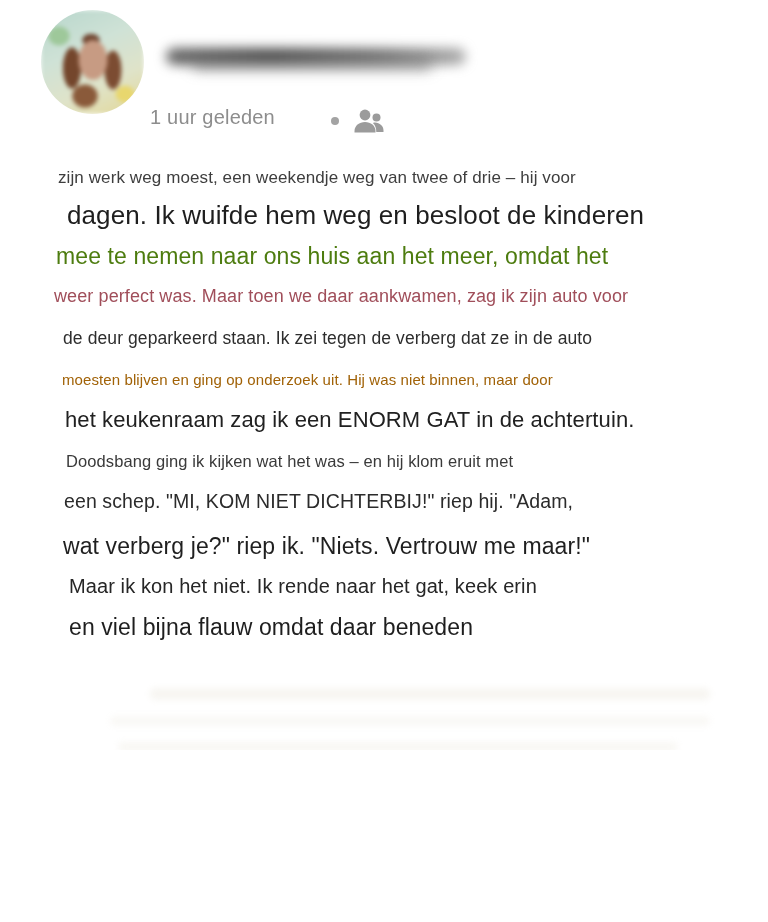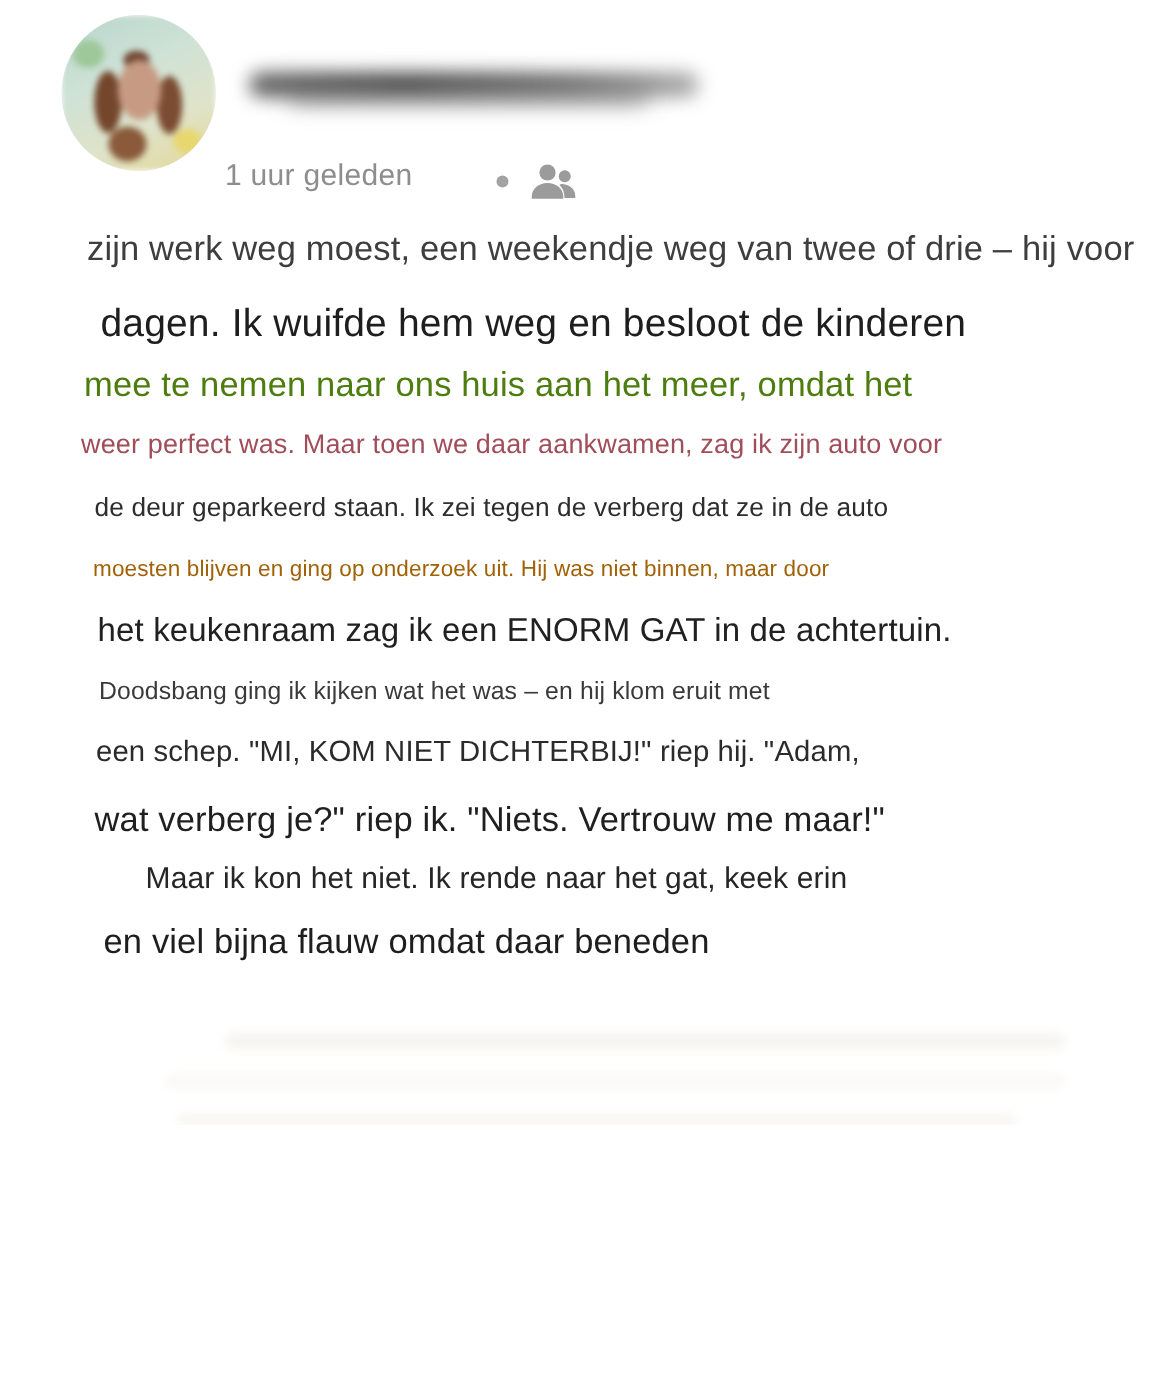--- a/index.html
+++ b/index.html
@@ -43,31 +43,31 @@
   .timestamp{
     position:absolute;left:0;top:0;font-size:20px;color:#8d8d8d;letter-spacing:.2px;white-space:nowrap;
   }
   .privacy-dot{
     position:absolute;left:181px;top:11px;width:8px;height:8px;border-radius:50%;background:#a3a3a3;
   }
   .friends-icon{position:absolute;left:201px;top:1px;width:36px;height:28px;}
 
   
   .line{position:absolute;white-space:nowrap;letter-spacing:.1px;}
-  .l1 {left:58px; top:152px; font-size:23px;  color:#3e3e3e;}
+  .l1 {left:58px; top:168px; font-size:17px;  color:#3e3e3e;}
   .l2 {left:67px; top:200px; font-size:26px;  color:#1e1e1e;}
   .l3 {left:56px; top:243px; font-size:23px;  color:#4d7c0f;}
   .l4 {left:54px; top:286px; font-size:18px;  color:#a04e5a;}
   .l5 {left:63px; top:328px; font-size:17.5px;color:#2d2d2d;}
   .l6 {left:62px; top:371px; font-size:15px;color:#a16207;}
   .l7 {left:65px; top:407px; font-size:22px;  color:#212121;}
   .l8 {left:66px; top:452px; font-size:16.5px;color:#3a3a3a;}
   .l9 {left:64px; top:490px; font-size:19.5px;color:#2b2b2b;}
   .l10{left:63px; top:533px; font-size:23px;  color:#1f1f1f;}
-  .l11{left:69px; top:575px; font-size:20px;  color:#262626;margin-left:28px;}
+  .l11{left:69px; top:575px; font-size:20px;  color:#262626;}
   .l12{left:69px; top:614px; font-size:23px;  color:#1e1e1e;}
 
   
   .ghost{position:absolute;border-radius:5px;filter:blur(3px);background:#cfc6ad;}
   .g1{left:150px;top:688px;width:560px;height:12px;opacity:.16;}
   .g2{left:110px;top:716px;width:600px;height:10px;opacity:.11;}
   .g3{left:118px;top:742px;width:560px;height:10px;opacity:.13;}
   .g4{left:114px;top:764px;width:500px;height:10px;opacity:.11;}
   .g5{left:128px;top:788px;width:470px;height:10px;opacity:.10;}
   .g6{left:115px;top:806px;width:560px;height:12px;opacity:.14;}

